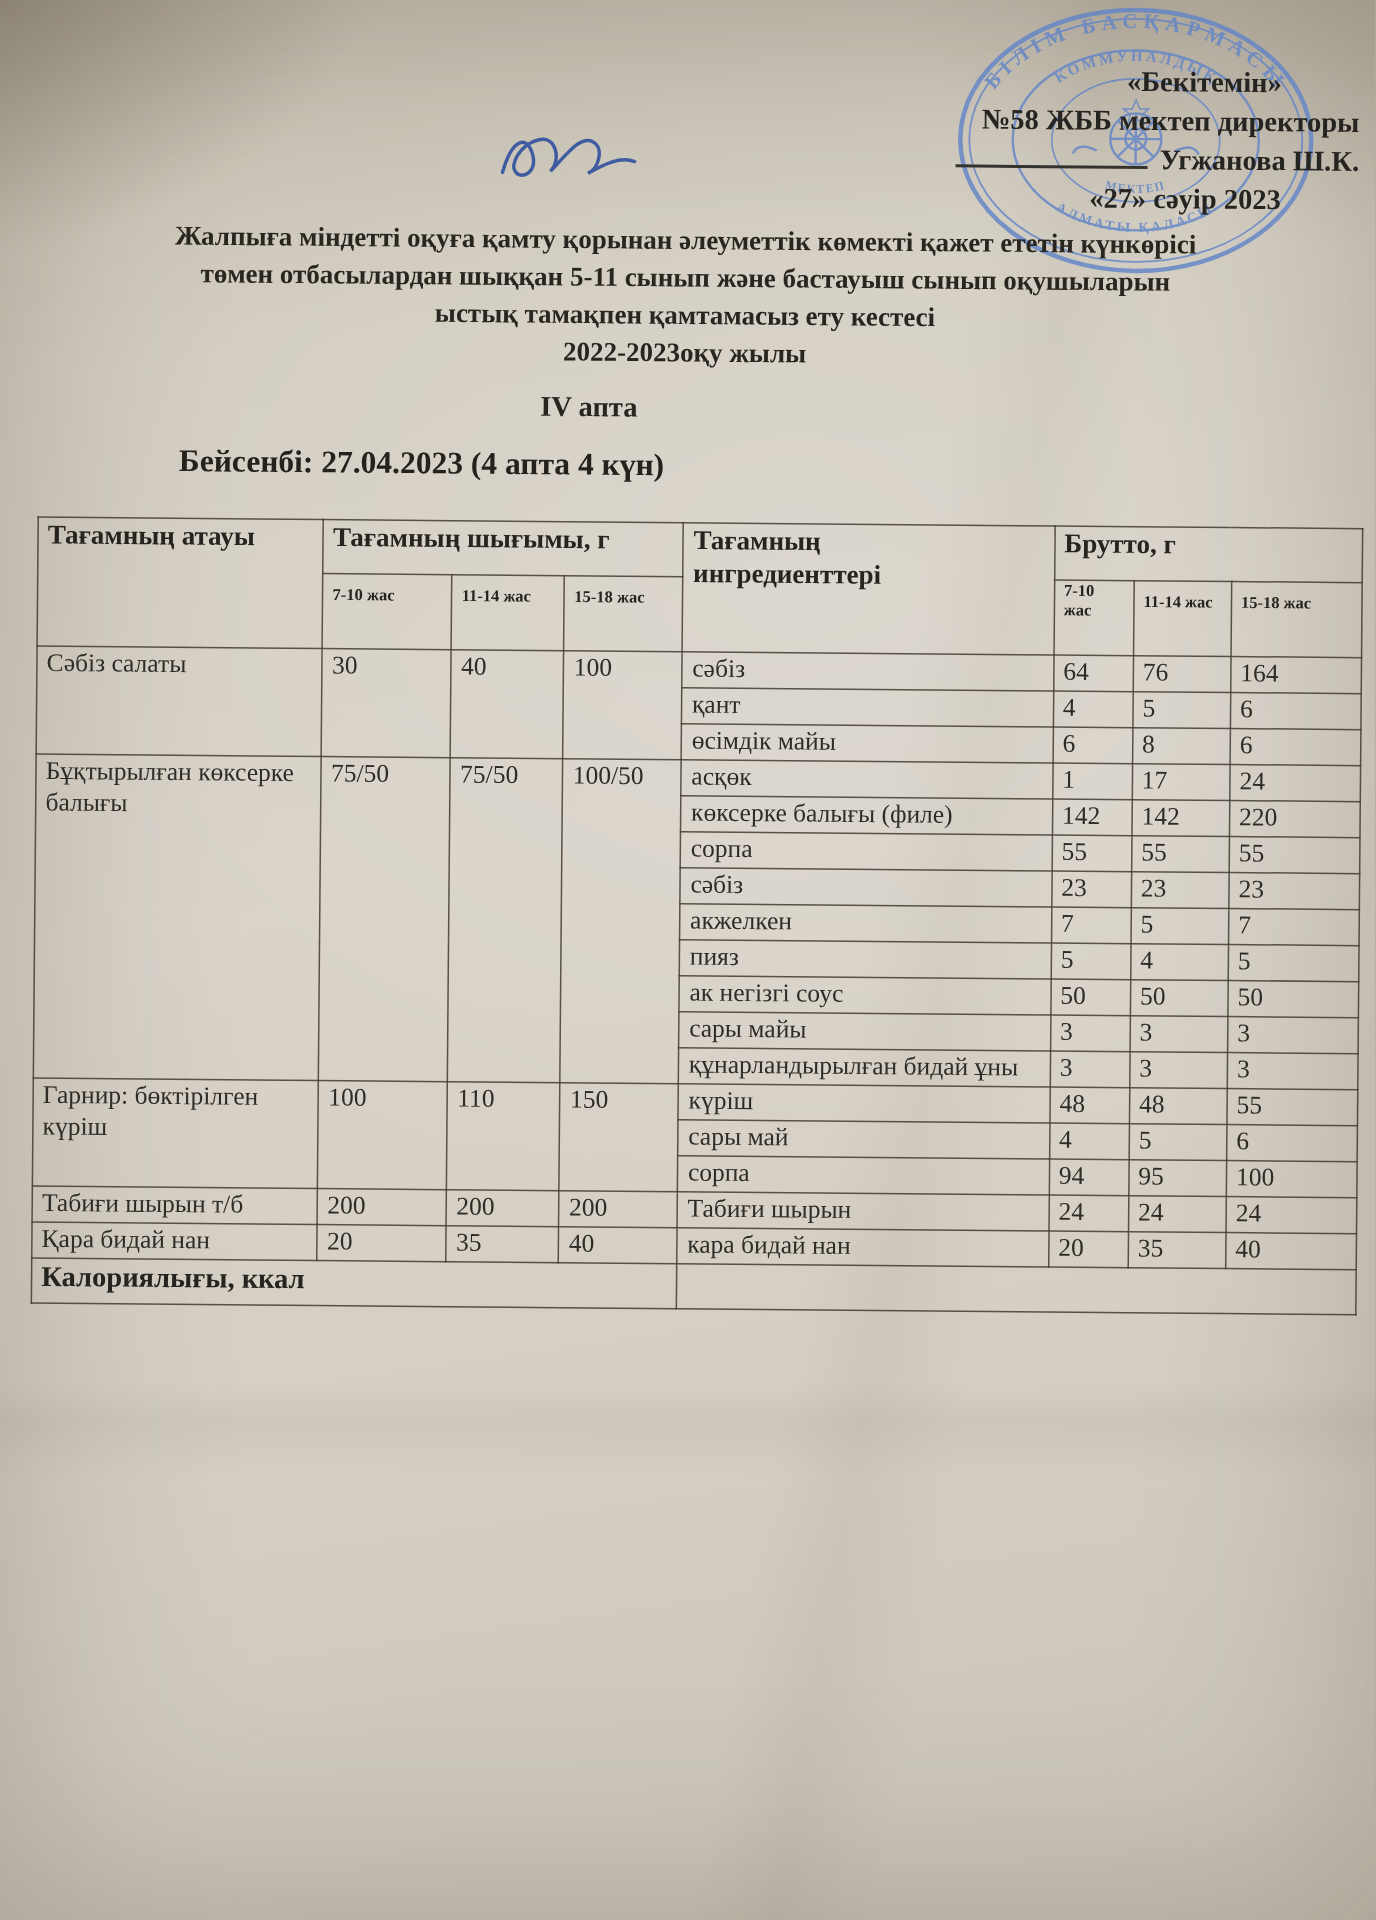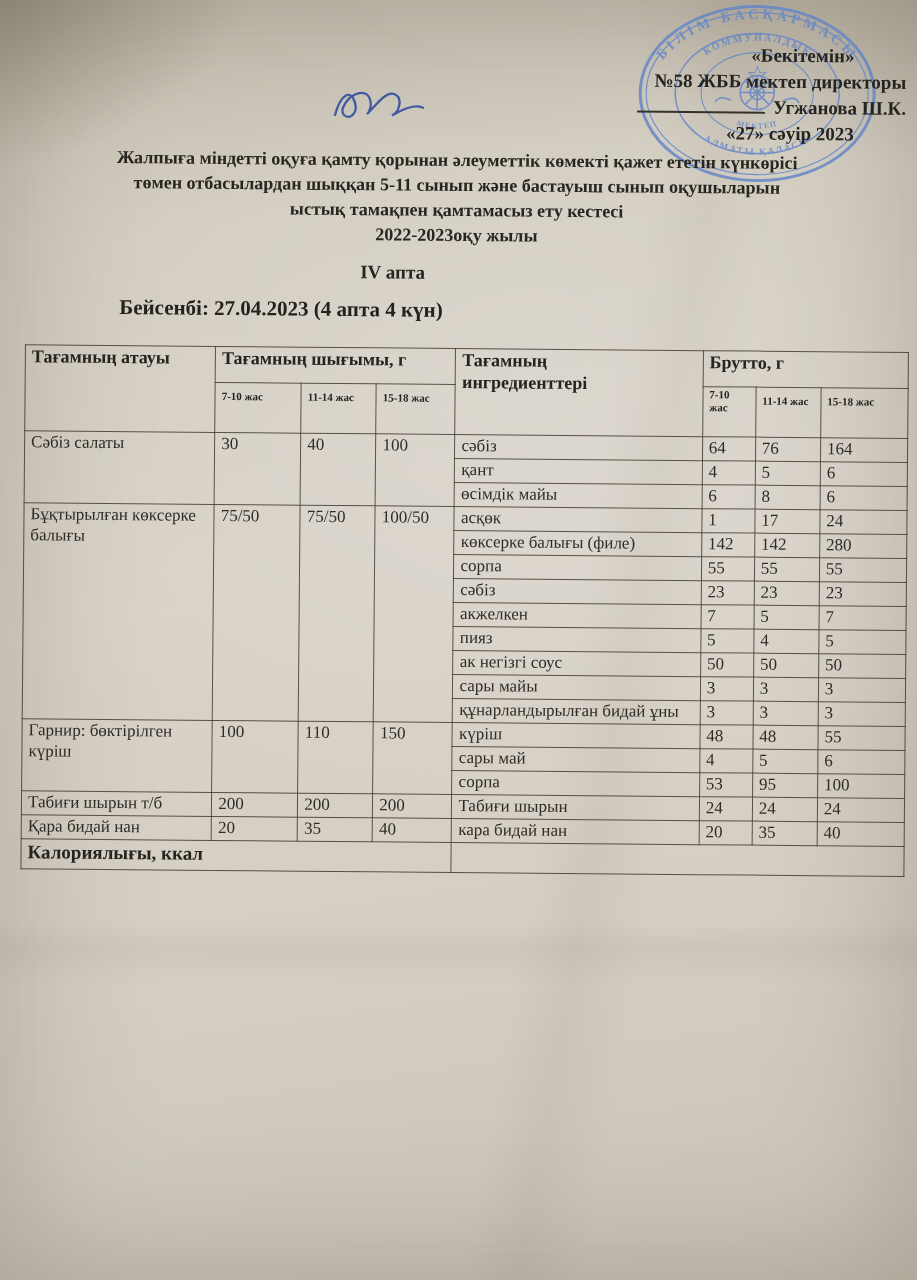--- a/index.html
+++ b/index.html
@@ -179,21 +179,21 @@
             <td class="outv" rowspan="9">100/50</td>
             <td class="ing">асқөк</td>
             <td>1</td>
             <td>17</td>
             <td>24</td>
           </tr>
           <tr>
             <td class="ing">көксерке балығы (филе)</td>
             <td>142</td>
             <td>142</td>
-            <td>280</td>
+            <td>220</td>
           </tr>
           <tr>
             <td class="ing">сорпа</td>
             <td>55</td>
             <td>55</td>
             <td>55</td>
           </tr>
           <tr>
             <td class="ing">сәбіз</td>
             <td>23</td>
@@ -241,21 +241,21 @@
             <td>55</td>
           </tr>
           <tr>
             <td class="ing">сары май</td>
             <td>4</td>
             <td>5</td>
             <td>6</td>
           </tr>
           <tr>
             <td class="ing">сорпа</td>
-            <td>53</td>
+            <td>94</td>
             <td>95</td>
             <td>100</td>
           </tr>
           <tr>
             <td class="dish" rowspan="1">Табиғи шырын т/б</td>
             <td class="outv" rowspan="1">200</td>
             <td class="outv" rowspan="1">200</td>
             <td class="outv" rowspan="1">200</td>
             <td class="ing">Табиғи шырын</td>
             <td>24</td>

